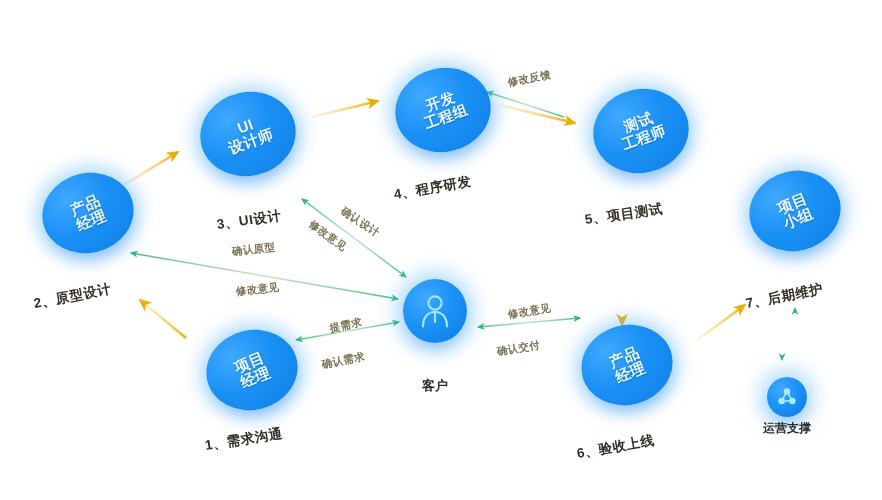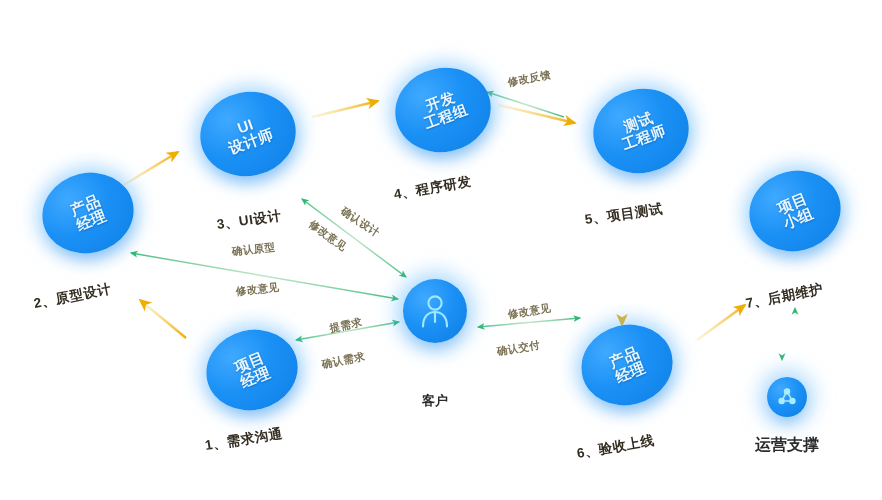--- a/index.html
+++ b/index.html
@@ -77,21 +77,20 @@
     white-space: nowrap;
     letter-spacing: 0.6px;
   }
   .node-caption {
     position: absolute;
     transform: translateX(-50%);
     color: #2b2b2b;
     font-weight: bold;
     font-size: 13px;
     white-space: nowrap;
-    margin-top: 15px;
   }
   
   .edge-label {
     position: absolute;
     transform-origin: left center;
     color: #6f6545;
     font-size: 10.5px;
     font-weight: bold;
     white-space: nowrap;
     letter-spacing: 0.4px;
@@ -213,21 +212,21 @@
       <svg width="24" height="24" viewBox="0 0 24 24">
         <g fill="none" stroke="#a9ecff" stroke-width="1.5">
           <circle cx="12" cy="6.4" r="2.5" fill="#a9ecff"></circle>
           <circle cx="6.6" cy="16" r="2.5" fill="#a9ecff"></circle>
           <circle cx="17.4" cy="16" r="2.5" fill="#a9ecff"></circle>
           <path d="M10.6 8.7 L8 13.7 M13.4 8.7 L16 13.7 M9.2 16 L14.8 16"></path>
         </g>
       </svg>
     </div>
   </div>
-  <div class="node-caption" style="left:787px; top:420px; font-size:16px;">运营支撑</div>
+  <div class="node-caption" style="left:787px; top:420px; font-size:12px;">运营支撑</div>
 
   <div class="caption" style="left:205px; top:437px; transform:rotate(-9deg);">1、需求沟通</div>
   <div class="caption" style="left:34px;  top:295px; transform:rotate(-11deg);">2、原型设计</div>
   <div class="caption" style="left:217px; top:216px; transform:rotate(-8deg);">3、UI设计</div>
   <div class="caption" style="left:394px; top:186px; transform:rotate(-10deg);">4、程序研发</div>
   <div class="caption" style="left:585px; top:211px; transform:rotate(-8deg);">5、项目测试</div>
   <div class="caption" style="left:577px; top:445px; transform:rotate(-10deg);">6、验收上线</div>
   <div class="caption" style="left:746px; top:295px; transform:rotate(-11deg);">7、后期维护</div>
 
   <div class="edge-label" style="left:508px; top:76px;  transform:rotate(-11deg);">修改反馈</div>

